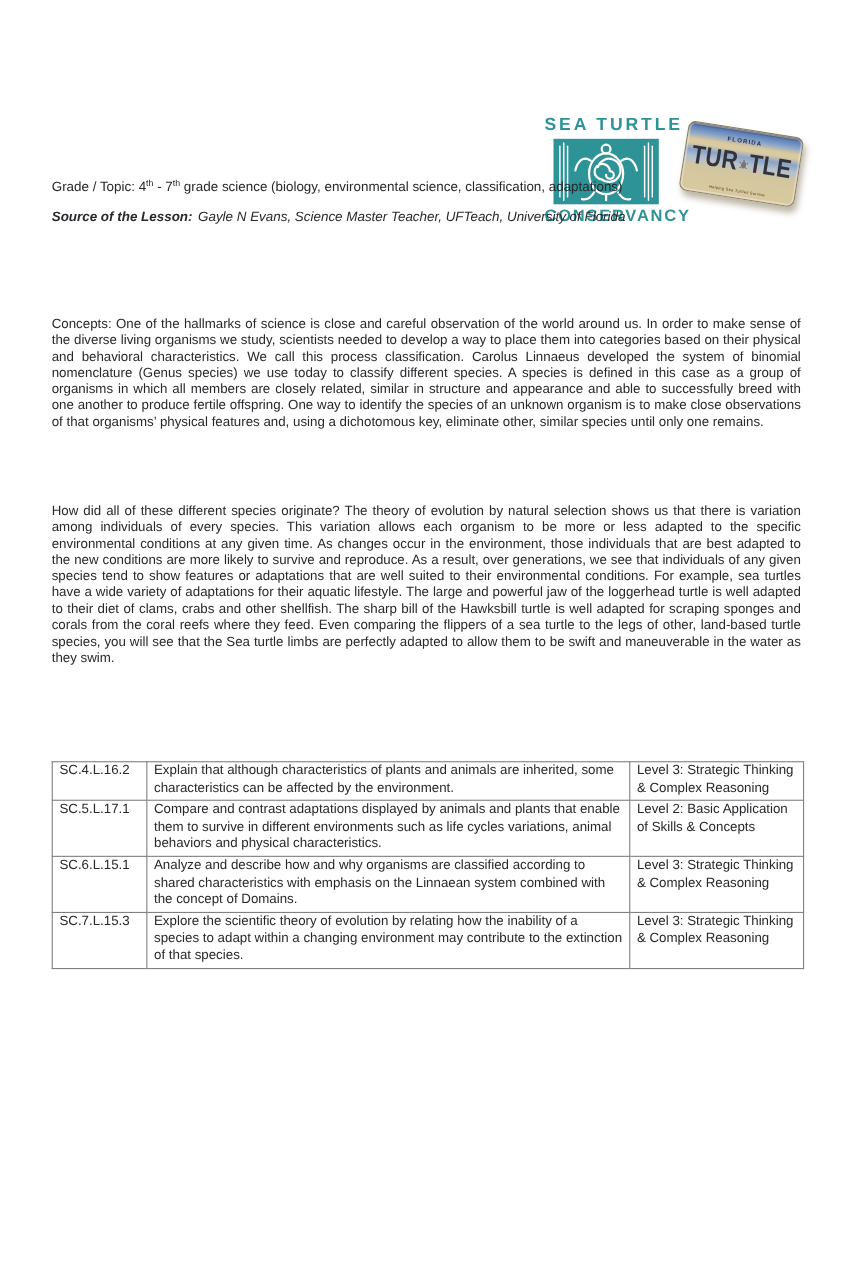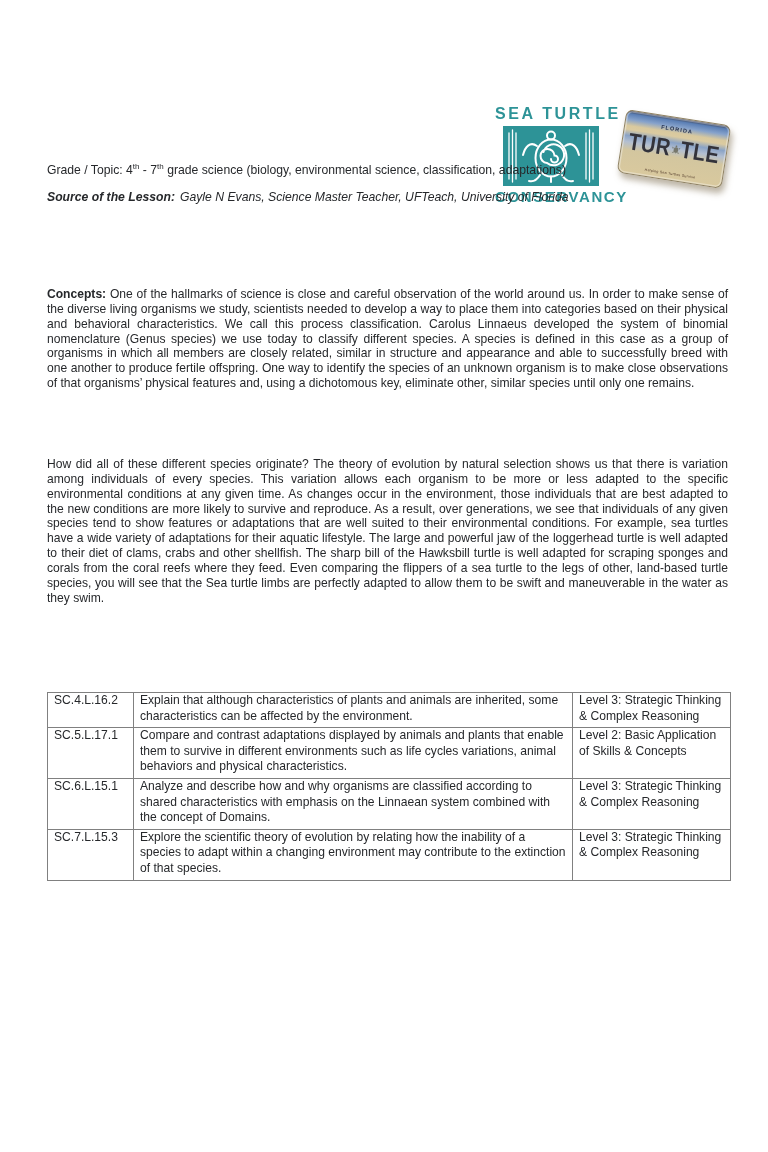--- a/index.html
+++ b/index.html
@@ -36,21 +36,21 @@
   
   .hblock { position:absolute; left:47px; top:157px; width:690px; }
   .hline { font-size:12.2px; line-height:27px; white-space:nowrap; }
   .hline sup { font-size:8px; vertical-align:super; line-height:0; }
   .src-label { font-weight:700; font-style:italic; }
   .src-value { font-style:italic; padding-left:5px;text-align:right; }
 
   
   .para { position:absolute; left:47px; width:681px; font-size:12.1px; line-height:14.85px;
     text-align:justify; }
-  .para b { font-weight:700; }
+  .para b { font-weight:400; }
   .concepts  { top:287px; }
   .evolution { top:457px; }
 
   
   .standards { position:absolute; left:47px; top:692px; width:683px; }
   .std-heading { font-weight:700; font-size:12.2px; line-height:13px; margin:0 0 1px 0; }
   table.std { border-collapse:collapse; width:683px; table-layout:fixed; }
   table.std td, table.std th {
     border:1px solid #808080; vertical-align:top; text-align:left;
     padding:0px 6px 3px 6px; font-size:12.1px; line-height:15.6px; font-weight:400;

